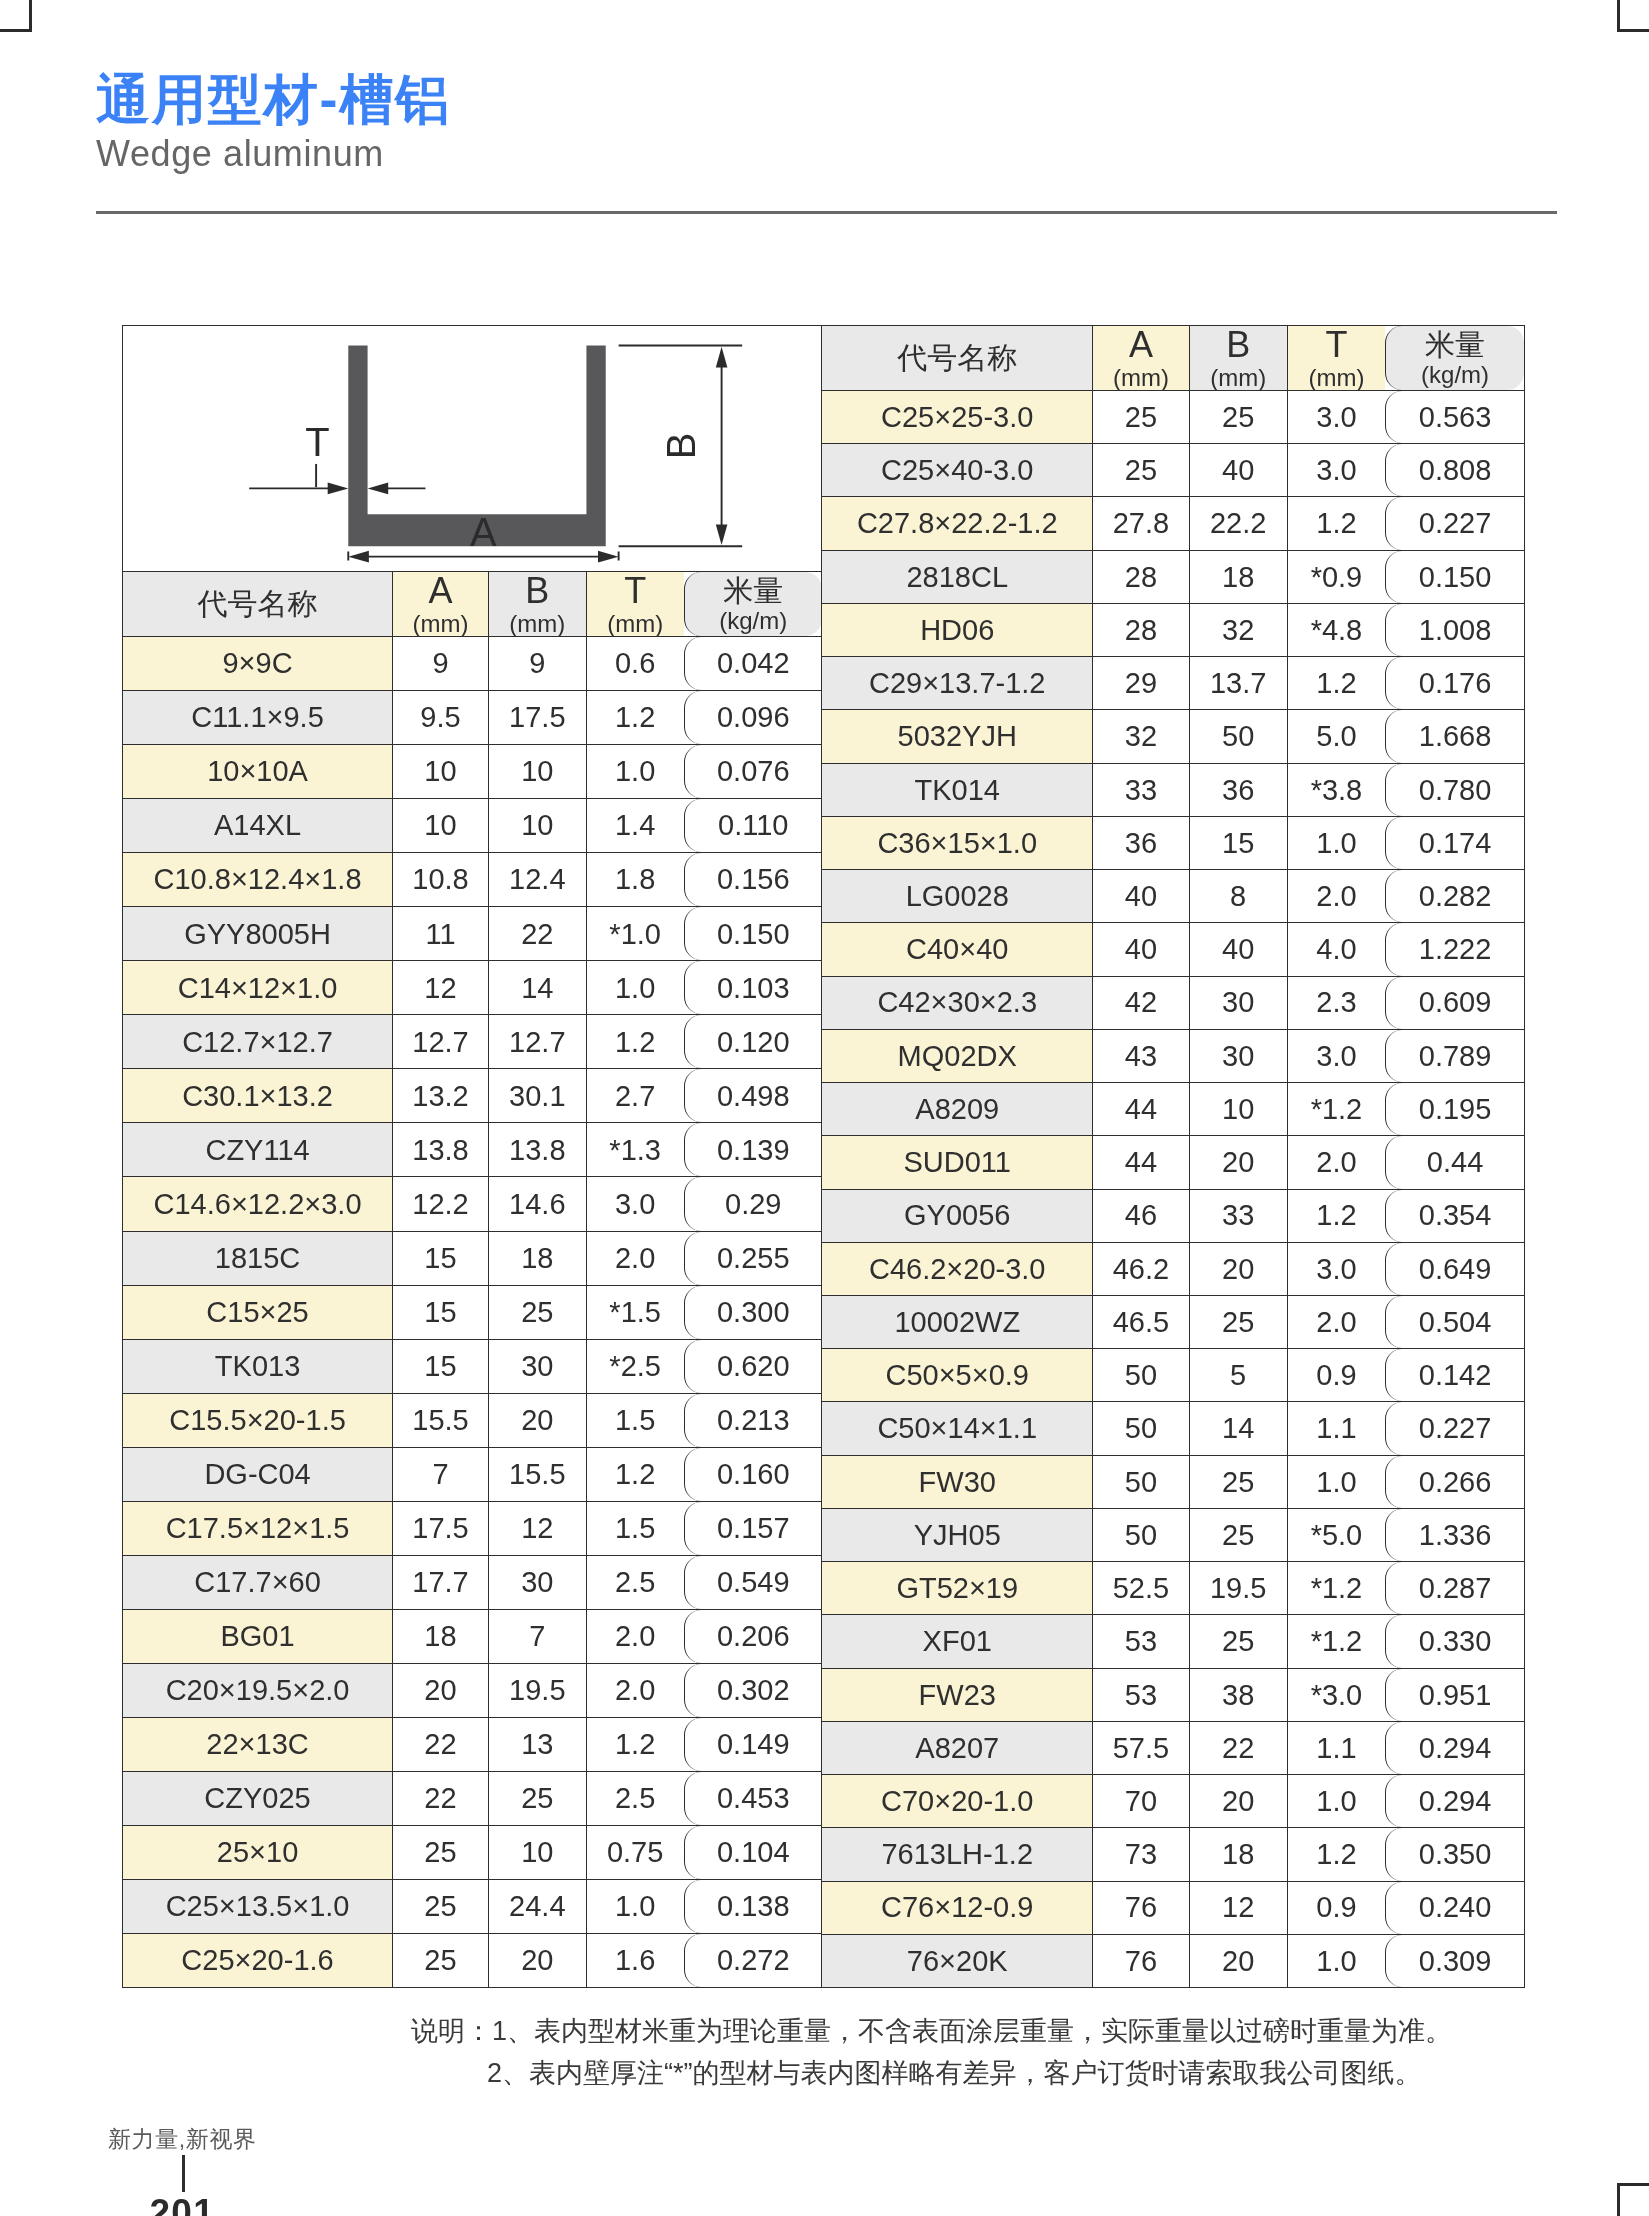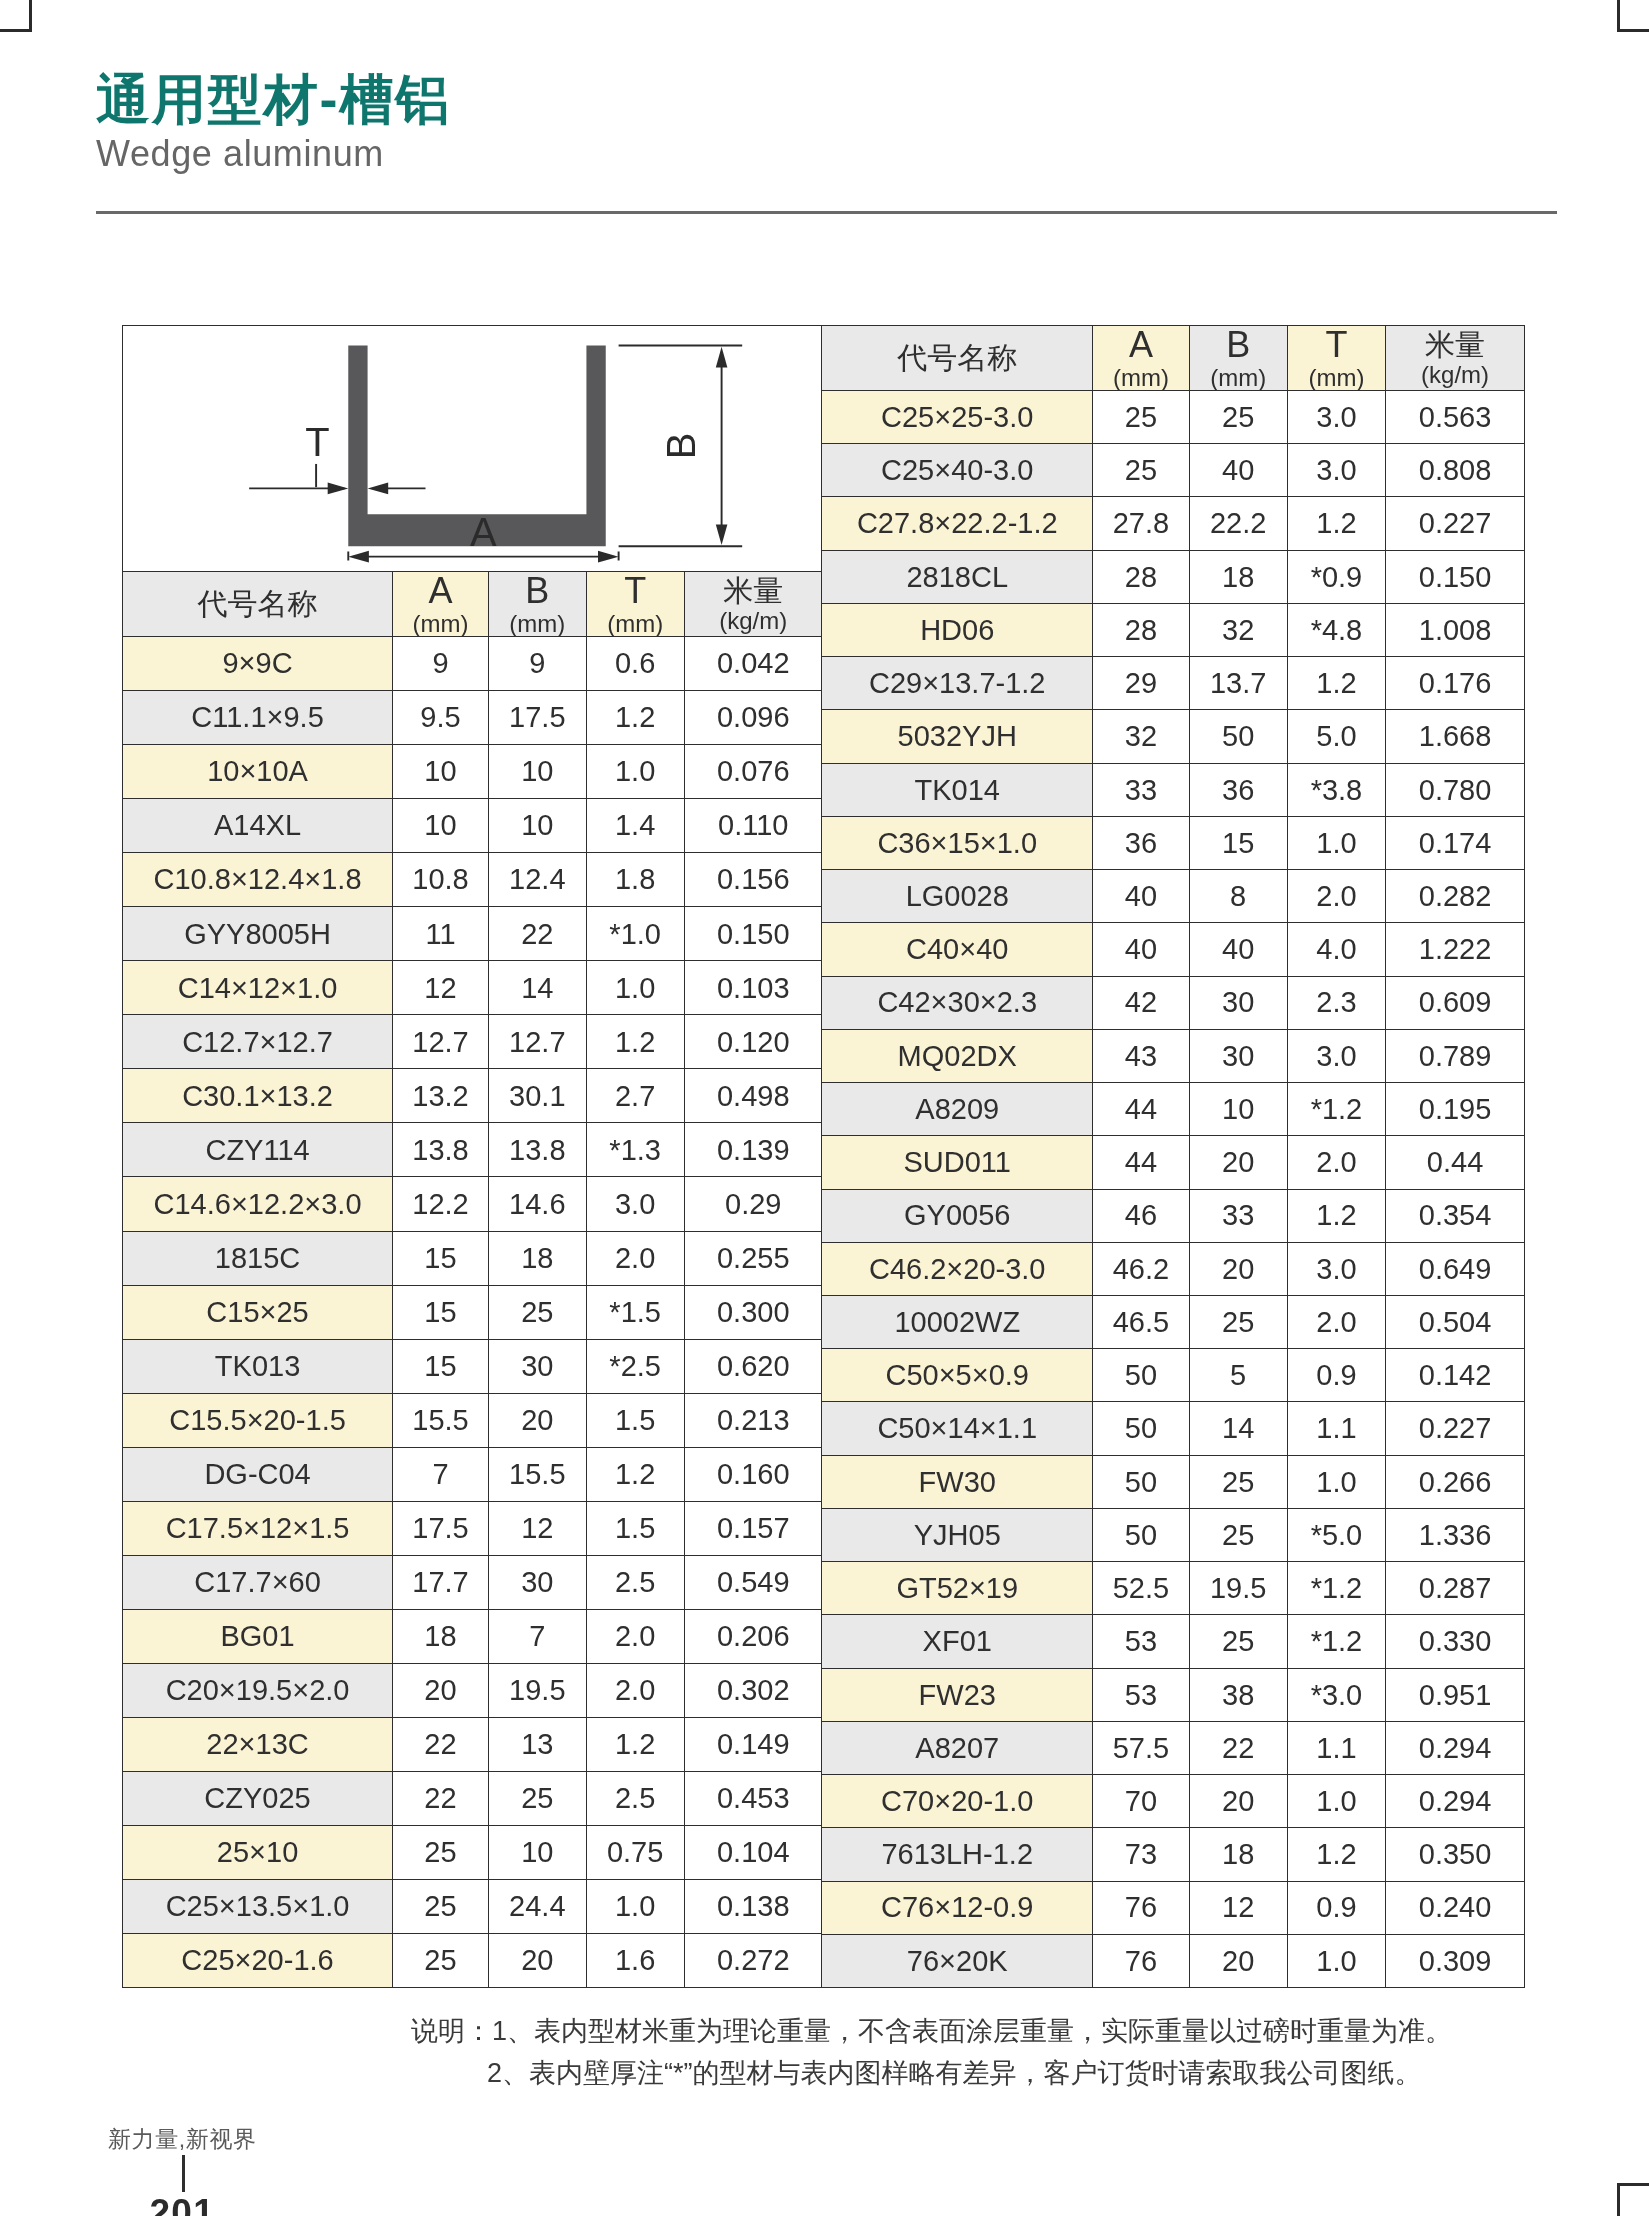--- a/index.html
+++ b/index.html
@@ -4,42 +4,42 @@
 <style>
   html,body{margin:0;padding:0;background:#ffffff;}
   body{font-family:"Liberation Sans", sans-serif; color:#333;}
   #page{position:relative;width:1649px;height:2216px;background:#fff;overflow:hidden;}
 
   
   .mark{position:absolute;background:#2b2b2b;}
 
   
   #title-block{position:absolute;left:96px;top:70px;}
-  .title-zh{font-size:54px;font-weight:700;color:#0f766e;letter-spacing:1.9px;line-height:1.1;}
+  .title-zh{font-size:54px;font-weight:700;color:#3b82f6;letter-spacing:1.9px;line-height:1.1;}
   .title-en{font-size:36px;font-weight:400;color:#666;margin-top:3.8px;letter-spacing:0.6px;}
   #title-rule{position:absolute;left:96px;top:211px;width:1461px;height:3.2px;background:#696969;}
 
   
   #content{position:absolute;left:122px;top:325px;display:flex;}
   .tbl{box-sizing:border-box;border:1.9px solid #2e2e2e;display:flex;flex-direction:column;height:1663px;background:#fff;}
   #left-table{width:701px;}
   #right-table{width:704px;margin-left:-1.9px;}
 
   .row{display:flex;flex:1;border-top:1.9px solid #2e2e2e;}
   .row:first-child{border-top:none;}
   .hdr{flex:none;height:64px;}
   .diagram-cell{flex:none;height:245px;border-top:none;background:#fff;}
 
   .cell{box-sizing:border-box;border-left:1.9px solid #2e2e2e;display:flex;flex-direction:column;align-items:center;justify-content:center;font-size:29px;color:#2f2f2f;text-align:center;line-height:1.05;}
   .cell:first-child{border-left:none;}
   .c0{width:38.5%;}
   .c1{width:13.7%;}
   .c2{width:14%;}
   .c3{width:14%;}
-  .c4{width:19.8%;}
+  .c4{width:19.8%;border-radius:17px;}
   .yellow{background:#faf3d4;}
   .gray{background:#e9e9e9;}
   .white{background:#fff;}
 
   .hdr .big{font-size:36px;color:#2f2f2f;}
   .hdr .small{font-size:24px;color:#2f2f2f;margin-top:1.3px;}
   .hdr .zh{font-size:30px;color:#2f2f2f;}
 
   
   .diagram-cell svg{display:block;width:100%;height:100%;}

